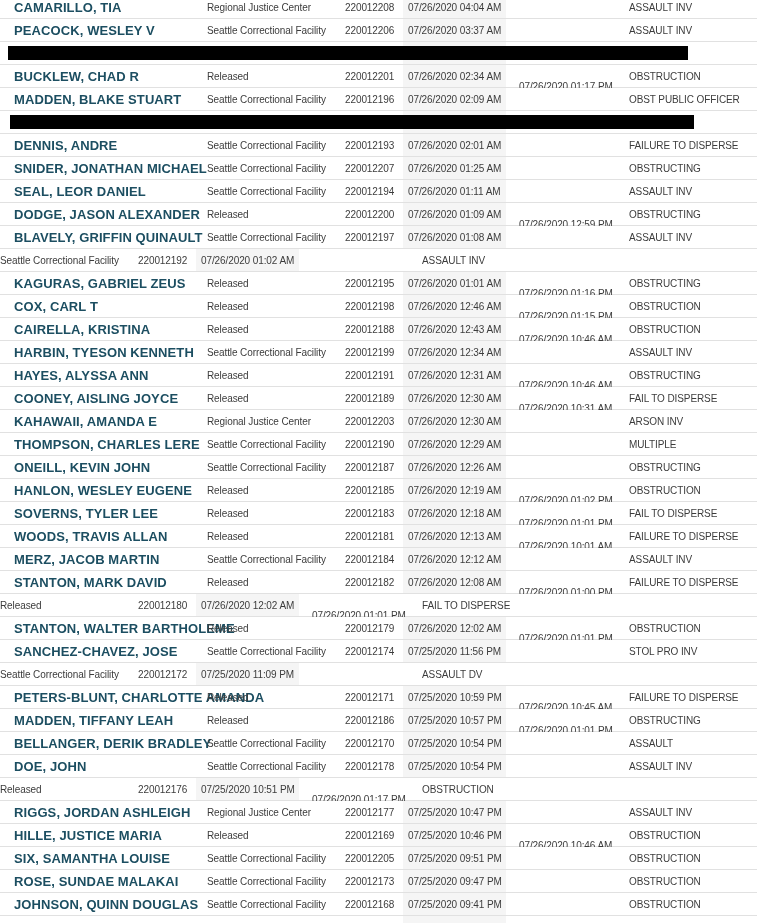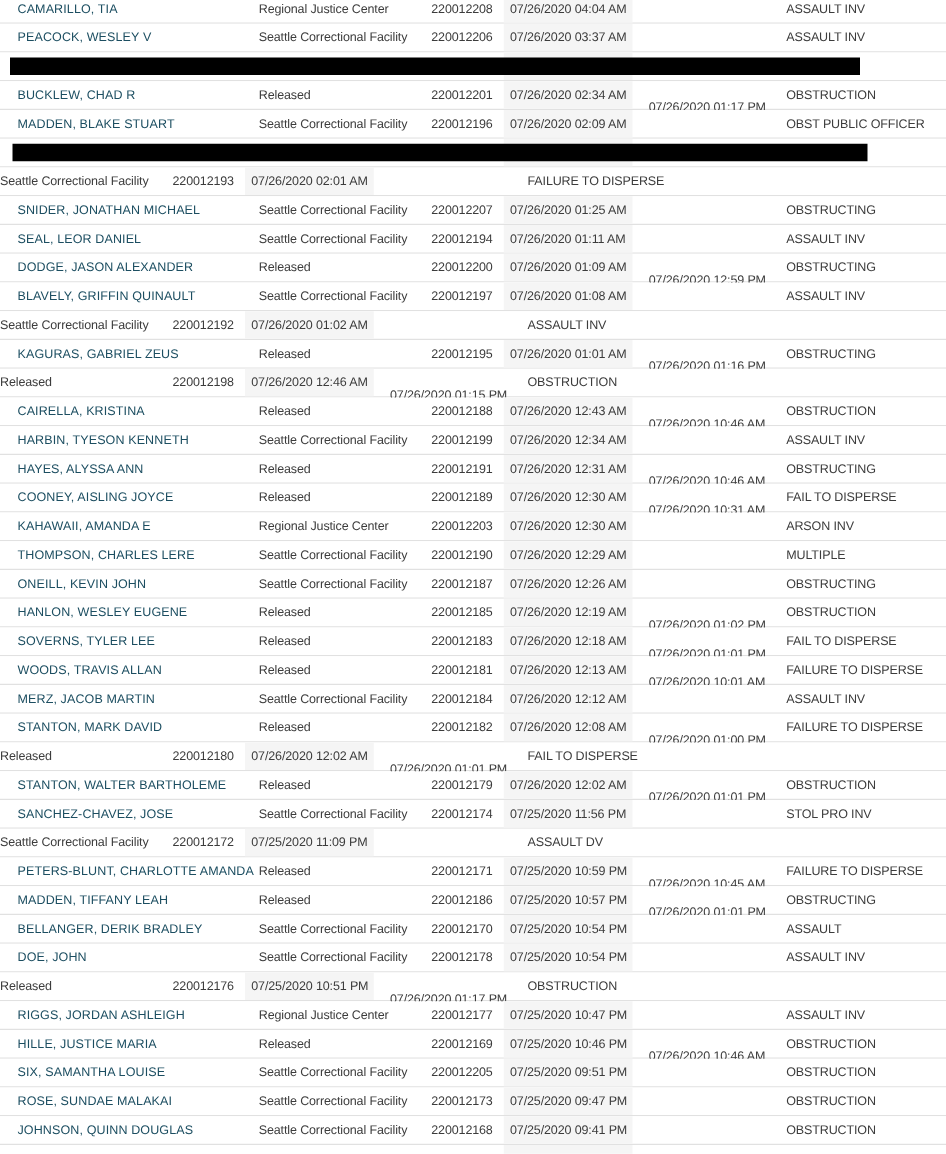--- a/index.html
+++ b/index.html
@@ -37,22 +37,22 @@
     white-space: nowrap;
     overflow: visible;
   }
   .cell.c-name        { width: 207px; padding-left: 14px; }
   .cell.c-facility    { width: 138px; }
   .cell.c-booknum     { width: 58px;  }
   .cell.c-bookdate    { width: 103px; padding-left: 5px; background: #f5f5f5; }
   .cell.c-releasedate { width: 123px; padding-left: 13px; margin-top: 20px; }
   .cell.c-charge      { width: 128px; }
   .name-link {
-    font-weight: normal;
-    font-size: 10px;
+    font-weight: bold;
+    font-size: 13px;
     letter-spacing: 0.1px;
     color: #1c4e61;
     text-decoration: none;
     cursor: pointer;
   }
   .redaction-bar {
     position: absolute;
     top: 50%;
     transform: translateY(-50%);
     height: 14px;
@@ -116,20 +116,23 @@
     <div class="row">
       <div class="cell c-name"></div>
       <div class="cell c-facility"></div>
       <div class="cell c-booknum"></div>
       <div class="cell c-bookdate"></div>
       <div class="cell c-releasedate"></div>
       <div class="cell c-charge"></div>
       <div class="redaction-bar" style="left: 10px; width: 684px;"></div>
     </div>
     <div class="row">
+      <div class="cell c-name">
+        <a class="name-link">DENNIS, ANDRE</a>
+      </div>
       <div class="cell c-facility">Seattle Correctional Facility</div>
       <div class="cell c-booknum">220012193</div>
       <div class="cell c-bookdate">07/26/2020 02:01 AM</div>
       <div class="cell c-releasedate"></div>
       <div class="cell c-charge">FAILURE TO DISPERSE</div>
     </div>
     <div class="row">
       <div class="cell c-name">
         <a class="name-link">SNIDER, JONATHAN MICHAEL</a>
       </div>
@@ -180,20 +183,23 @@
       <div class="cell c-name">
         <a class="name-link">KAGURAS, GABRIEL ZEUS</a>
       </div>
       <div class="cell c-facility">Released</div>
       <div class="cell c-booknum">220012195</div>
       <div class="cell c-bookdate">07/26/2020 01:01 AM</div>
       <div class="cell c-releasedate">07/26/2020 01:16 PM</div>
       <div class="cell c-charge">OBSTRUCTING</div>
     </div>
     <div class="row">
+      <div class="cell c-name">
+        <a class="name-link">COX, CARL T</a>
+      </div>
       <div class="cell c-facility">Released</div>
       <div class="cell c-booknum">220012198</div>
       <div class="cell c-bookdate">07/26/2020 12:46 AM</div>
       <div class="cell c-releasedate">07/26/2020 01:15 PM</div>
       <div class="cell c-charge">OBSTRUCTION</div>
     </div>
     <div class="row">
       <div class="cell c-name">
         <a class="name-link">CAIRELLA, KRISTINA</a>
       </div>

